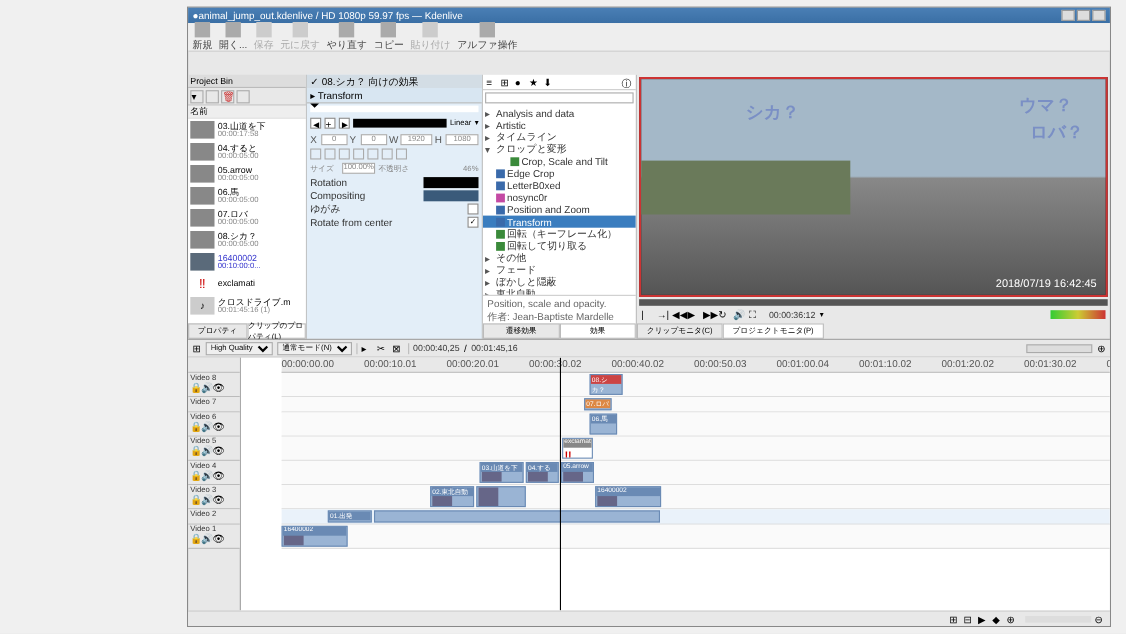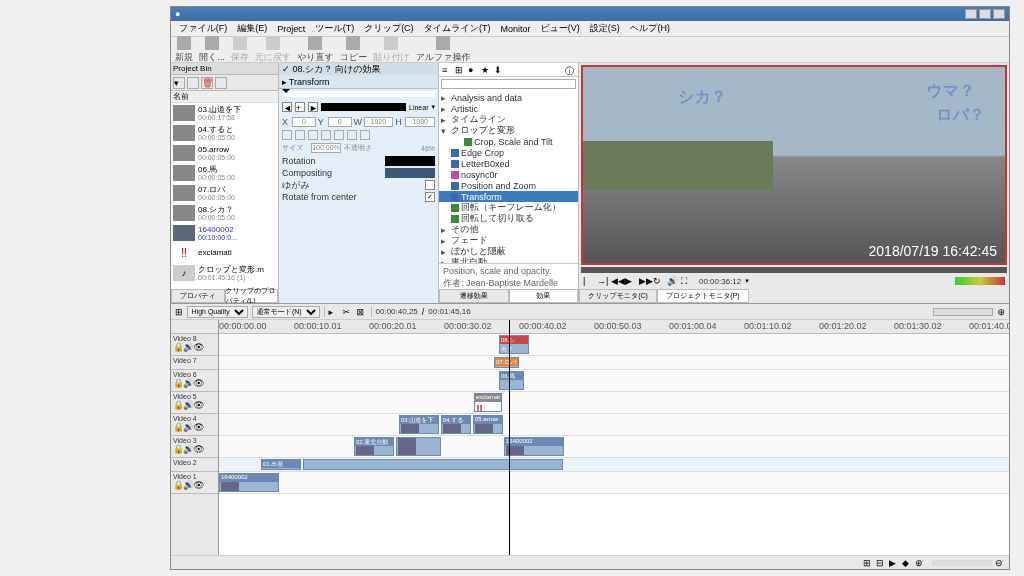--- a/index.html
+++ b/index.html
@@ -7,21 +7,21 @@
 .window { position: absolute; left: 170px; top: 6px; width: 840px; height: 564px; background: #e8e8e8; border: 1px solid #888; display: flex; flex-direction: column; }
 .titlebar { height: 14px; background: linear-gradient(#4a7fb5, #3a6fa5); display: flex; align-items: center; padding: 0 4px; color: #fff; font-size: 9px; }
 .titlebar-btns { margin-left: auto; display: flex; gap: 2px; }
 .titlebar-btn { width: 12px; height: 10px; background: #ddd; border: 1px solid #999; }
 .menubar { height: 16px; display: flex; align-items: center; padding: 0 4px; gap: 2px; background: #eee; border-bottom: 1px solid #ccc; }
 .menubar span { padding: 0 4px; }
 .toolbar { height: 26px; display: flex; align-items: center; padding: 0 4px; gap: 6px; background: #eee; border-bottom: 1px solid #ccc; }
 .tb-item { display: flex; flex-direction: column; align-items: center; gap: 1px; font-size: 7px; color: #444; }
 .tb-icon { width: 14px; height: 14px; background: #aaa; }
 .main { flex: 1; display: flex; flex-direction: column; }
-.upper { height: 240px; display: flex; }
+.upper { height: 240px; display: flex; margin-top: 21px; }
 .bin-col { width: 108px; display: flex; flex-direction: column; border-right: 1px solid #bbb; }
 .bin-hdr { height: 12px; background: #ddd; font-size: 8px; padding: 0 2px; display: flex; align-items: center; border-bottom: 1px solid #bbb; }
 .bin-tools { height: 16px; display: flex; align-items: center; gap: 2px; padding: 0 2px; border-bottom: 1px solid #bbb; }
 .bin-tools div { width: 12px; height: 12px; border: 1px solid #aaa; }
 .bin-list { flex: 1; overflow: hidden; background: #fff; }
 .bin-name { height: 12px; font-size: 8px; padding: 0 2px; border-bottom: 1px solid #ddd; background: #eee; }
 .bin-item { display: flex; align-items: center; gap: 3px; padding: 1px 2px; height: 20px; }
 .bin-thumb { width: 22px; height: 16px; background: #888; flex-shrink: 0; }
 .bin-thumb.audio { background: #ccc; display: flex; align-items: center; justify-content: center; }
 .bin-info { display: flex; flex-direction: column; line-height: 1; }
@@ -61,21 +61,21 @@
 .tree-item.sel { background: #3a7dbf; color: #fff; }
 .fxlist-desc { height: 26px; padding: 2px 4px; font-size: 7px; color: #666; border-top: 1px solid #ccc; line-height: 1.3; }
 .fxlist-tabs { height: 14px; display: flex; }
 .fxlist-tab { flex: 1; font-size: 7px; display: flex; align-items: center; justify-content: center; border: 1px solid #bbb; background: #e8e8e8; }
 .fxlist-tab.active { background: #fff; }
 .monitor-col { flex: 1; display: flex; flex-direction: column; }
 .monitor-vid { flex: 1; background: #222; position: relative; margin: 2px; border: 2px solid #c33; }
 .monitor-vid .road { position: absolute; inset: 0; background: linear-gradient(to bottom, #a4b8c8 0%, #a4b8c8 45%, #888 46%, #555 100%); }
 .monitor-vid .road::before { content: ''; position: absolute; left: 0; top: 38%; width: 45%; height: 25%; background: #6a7a5a; }
 .monitor-txt { position: absolute; font-size: 16px; color: #7a8fc5; font-weight: bold; }
-.monitor-ts { position: absolute; bottom: 4px; right: 8px; font-size: 14px; color: #fff; }
+.monitor-ts { position: absolute; bottom: 4px; right: 8px; font-size: 10px; color: #fff; }
 .monitor-time { height: 6px; background: #555; margin: 0 2px; }
 .monitor-ctrl { height: 16px; display: flex; align-items: center; gap: 4px; padding: 0 4px; }
 .mc-btn { width: 10px; height: 10px; }
 .mc-time { font-size: 8px; color: #333; margin-left: 4px; }
 .mc-meter { width: 50px; height: 8px; background: linear-gradient(to right, #3c3, #cc3, #c33); margin-left: auto; }
 .monitor-tabs { height: 14px; display: flex; }
 .monitor-tab { padding: 0 8px; font-size: 7px; display: flex; align-items: center; border: 1px solid #bbb; background: #e8e8e8; }
 .monitor-tab.active { background: #fff; }
 .tl { flex: 1; display: flex; flex-direction: column; border-top: 1px solid #999; }
 .tl-tools { height: 16px; display: flex; align-items: center; gap: 4px; padding: 0 4px; background: #e8e8e8; border-bottom: 1px solid #ccc; }
@@ -85,21 +85,21 @@
 .tl-time1 { font-size: 8px; color: #333; }
 .tl-zoom { width: 60px; height: 8px; background: #ddd; border: 1px solid #aaa; margin-left: auto; }
 .tl-body { flex: 1; display: flex; overflow: hidden; }
 .tl-headers { width: 48px; display: flex; flex-direction: column; border-right: 1px solid #999; }
 .tl-ruler-spc { height: 14px; border-bottom: 1px solid #bbb; background: #e8e8e8; }
 .tl-trkh { height: 22px; border-bottom: 1px solid #bbb; background: #e8e8e8; display: flex; flex-direction: column; padding: 1px 2px; }
 .tl-trkh.short { height: 14px; }
 .tl-trkh-name { font-size: 7px; color: #333; }
 .tl-trkh-ico { display: flex; gap: 2px; }
 .tl-trkh-ico div { width: 8px; height: 8px; }
-.tl-tracks { flex: 1; position: relative; background: #fff; overflow: hidden; }
+.tl-tracks { flex: 1; position: relative; background: #fff; overflow: hidden; padding-left: 37px; }
 .tl-ruler { height: 14px; background: #e8e8e8; border-bottom: 1px solid #bbb; position: relative; font-size: 7px; color: #555; }
 .tl-ruler span { position: absolute; top: 1px; }
 .tl-track { height: 22px; border-bottom: 1px solid #ddd; position: relative; background: #fafafa; }
 .tl-track.short { height: 14px; }
 .tl-track.sel { background: #eaf2fa; }
 .clip { position: absolute; top: 1px; bottom: 1px; background: #9ab4d4; border: 1px solid #6a8ab4; font-size: 6px; padding: 0 1px; overflow: hidden; display: flex; }
 .clip .cthumb { width: 18px; background: #668; flex-shrink: 0; }
 .clip .clabel { background: #6a8ab4; color: #fff; padding: 0 1px; position: absolute; top: 0; left: 0; right: 0; height: 8px; font-size: 6px; }
 .clip.red .clabel { background: #c44; }
 .clip.orange .clabel { background: #d84; }
@@ -108,39 +108,28 @@
 .tl-bottom { height: 14px; display: flex; align-items: center; padding: 0 4px; gap: 3px; background: #e8e8e8; border-top: 1px solid #ccc; }
 .tl-bottom div { width: 10px; height: 10px; }
 .tl-bottom .zoom { width: 60px; height: 6px; background: #ddd; margin-left: 4px; }
 </style>
 </head>
 <body>
 
 <div class="window">
   <div class="titlebar">
     <span>●</span>
+    <span>animal_jump_out.kdenlive / HD 1080p 59.97 fps — Kdenlive</span>
     <div class="titlebar-btns">
       <div class="titlebar-btn"></div>
       <div class="titlebar-btn"></div>
       <div class="titlebar-btn"></div>
     </div>
   </div>
 
-  <div class="menubar">
-    <span>ファイル(F)</span>
-    <span>編集(E)</span>
-    <span>Project</span>
-    <span>ツール(T)</span>
-    <span>クリップ(C)</span>
-    <span>タイムライン(T)</span>
-    <span>Monitor</span>
-    <span>ビュー(V)</span>
-    <span>設定(S)</span>
-    <span>ヘルプ(H)</span>
-  </div>
 
   <div class="toolbar">
     <div class="tb-item">
         <div class="tb-icon"></div>
         <span>新規</span>
       </div>
     <div class="tb-item">
         <div class="tb-icon"></div>
         <span>開く...</span>
       </div>
@@ -234,21 +223,21 @@
             </div>
           <div class="bin-item">
               <div class="bin-thumb" style="background:#fff;color:#c00;font-size:12px;display:flex;align-items:center;justify-content:center">‼</div>
               <div class="bin-info">
                 <span class="bin-label">exclamati</span>
               </div>
             </div>
           <div class="bin-item">
               <div class="bin-thumb audio">♪</div>
               <div class="bin-info">
-                <span class="bin-label">クロップと変形.m</span>
+                <span class="bin-label">クロスドライブ.m</span>
                 <span class="bin-dur">00:01:45:16 (1)</span>
               </div>
             </div>
         </div>
         <div class="bin-tabs">
           <div class="bin-tab">プロパティ</div>
           <div class="bin-tab active">クリップのプロパティ(L)</div>
         </div>
       </div>
 

